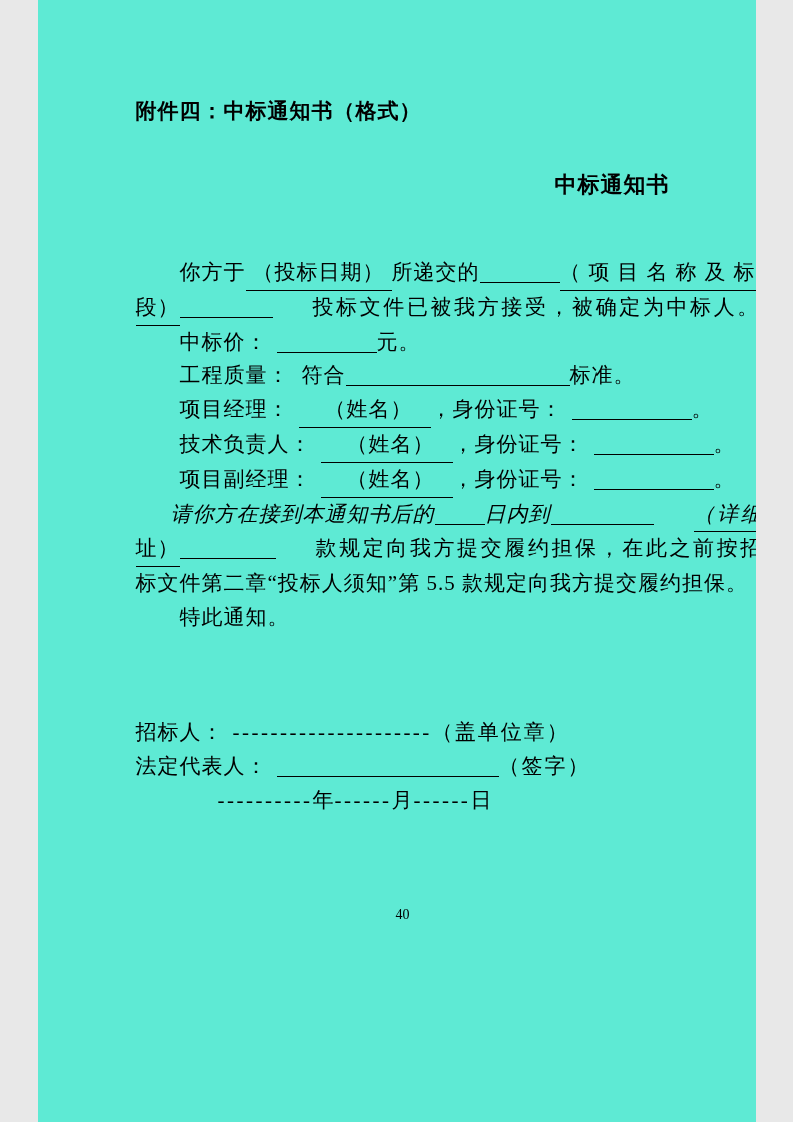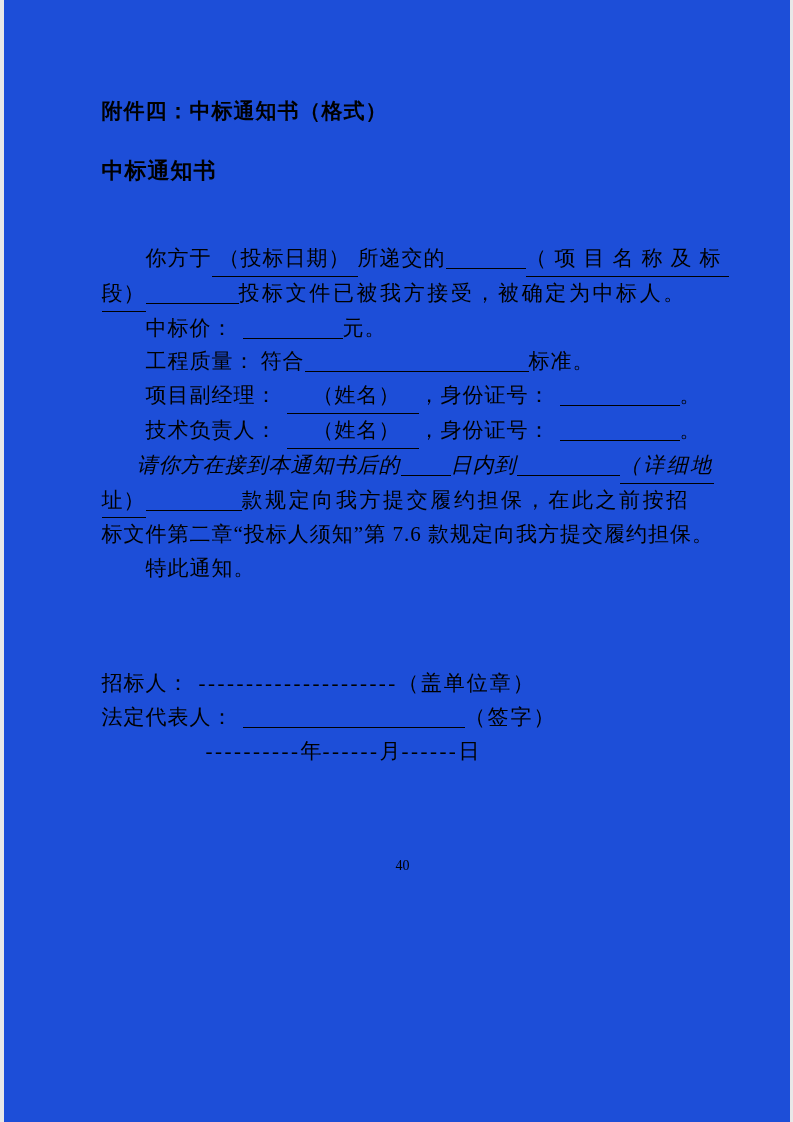--- a/index.html
+++ b/index.html
@@ -1,53 +1,53 @@
 <!DOCTYPE html>
 <html><head>
 <meta charset="utf-8">
 <style>
   html,body{margin:0;padding:0;background:#e8e8e8;}
   .page{
     position:relative;
-    width:786px;height:1122px;
+    width:718px;height:1122px;
     margin:0 auto;
-    background:#1d4ed8;
+    background:#5eead4;
     box-sizing:border-box;
     padding:96px 86px 0 98px;
     font-family:"Liberation Serif","DejaVu Serif",serif;
     font-size:21px;color:#000;
     letter-spacing:1px;
     overflow:hidden;
   }
   .heading{
     font-family:"Liberation Sans","DejaVu Sans",sans-serif;
     font-weight:700;font-size:21px;line-height:30px;letter-spacing:1px;
   }
   .title{
     font-family:"Liberation Sans","DejaVu Sans",sans-serif;
     font-weight:700;font-size:22px;line-height:30px;
-    text-align:left;margin-top:30px;letter-spacing:1px;
+    text-align:right;margin-top:44px;letter-spacing:1px;
   }
   .line{line-height:33.8px;white-space:nowrap;}
   .salutation{margin-top:46px;padding-left:45px;}
   .p-top{margin-top:56px;}
   .indent{padding-left:44px;}
   .indent-sm{padding-left:35px;font-style:italic;}
   .blank{display:inline-block;border-bottom:1.4px solid #000;height:18px;vertical-align:-4px;}
   .ul{display:inline-block;border-bottom:1.4px solid #000;}
   .pad{display:inline-block;height:2px;}
   .ls10{letter-spacing:10px;}
   .ls8{letter-spacing:8px;}
-  .ls3{letter-spacing:2.6px;}
+  .ls3{letter-spacing:2.6px;margin-left:40px;}
   .ls2{letter-spacing:2px;}
   .gap{margin-left:9px;}
-  .gap-sm{margin-left:5px;}
+  .gap-sm{margin-left:12px;}
   .sig-block{margin-top:80px;}
   .sig{line-height:34px;white-space:nowrap;}
-  .sig-date{margin-left:104px;line-height:34px;white-space:nowrap;}
+  .sig-date{margin-left:82px;line-height:34px;white-space:nowrap;}
   .dash{letter-spacing:2.5px;}
   .pagenum{
     text-align:center;margin-top:90px;
     font-size:14px;letter-spacing:0;
     font-family:Liberation Serif, serif;
   }
 </style>
 </head>
 <body>
 
@@ -59,28 +59,29 @@
 
 
   <div class="line p-top indent"><span>你方于</span><span class="ul"><span class="pad" style="width:7px"></span><span>（投标日期）</span><span class="pad" style="width:7px"></span></span><span>所递交的</span><span class="blank" style="width:80px"></span><span class="ul ls8">（项目名称及标</span></div>
   <div class="line"><span class="ul">段）</span><span class="blank" style="width:93px"></span><span class="ls3">投标文件已被我方接受，被确定为中标人。</span></div>
 
   <div class="line indent"><span>中标价：</span><span class="blank gap" style="width:100px"></span><span>元。</span></div>
 
 
   <div class="line indent"><span>工程质量：</span><span class="gap-sm">符合</span><span class="blank" style="width:224px"></span><span>标准。</span></div>
 
+  <div class="line indent"><span>项目经理：</span><span class="ul gap"><span class="pad" style="width:26px"></span><span>（姓名）</span><span class="pad" style="width:18px"></span></span><span>，身份证号：</span><span class="blank gap" style="width:120px"></span><span>。</span></div>
+
+  <div class="line indent"><span>技术负责人：</span><span class="ul gap"><span class="pad" style="width:26px"></span><span>（姓名）</span><span class="pad" style="width:18px"></span></span><span>，身份证号：</span><span class="blank gap" style="width:120px"></span><span>。</span></div>
 
   <div class="line indent"><span>项目副经理：</span><span class="ul gap"><span class="pad" style="width:26px"></span><span>（姓名）</span><span class="pad" style="width:18px"></span></span><span>，身份证号：</span><span class="blank gap" style="width:120px"></span><span>。</span></div>
 
-  <div class="line indent"><span>技术负责人：</span><span class="ul gap"><span class="pad" style="width:26px"></span><span>（姓名）</span><span class="pad" style="width:18px"></span></span><span>，身份证号：</span><span class="blank gap" style="width:120px"></span><span>。</span></div>
-
   <div class="line indent-sm"><span>请你方在接到本通知书后的</span><span class="blank" style="width:50px"></span><span>日内到</span><span class="blank" style="width:103px"></span><span class="ul ls3">（详细地</span></div>
   <div class="line"><span class="ul">址）</span><span class="blank" style="width:96px"></span><span class="ls3">款规定向我方提交履约担保，在此之前按招</span></div>
-  <div class="line"><span>标文件第二章“投标人须知”第 7.6 款规定向我方提交履约担保。</span></div>
+  <div class="line"><span>标文件第二章“投标人须知”第 5.5 款规定向我方提交履约担保。</span></div>
   <div class="line indent"><span>特此通知。</span></div>
 
   <div class="sig-block">
     <div class="line sig"><span>招标人：</span><span class="dash gap">---------------------</span><span class="ls2">（盖单位章）</span></div>
     <div class="line sig"><span>法定代表人：</span><span class="blank gap" style="width:222px"></span><span class="ls2">（签字）</span></div>
     <div class="line sig-date"><span class="dash">----------</span><span>年</span><span class="dash">------</span><span>月</span><span class="dash">------</span><span>日</span></div>
   </div>
 
   <div class="pagenum">40</div>
 

